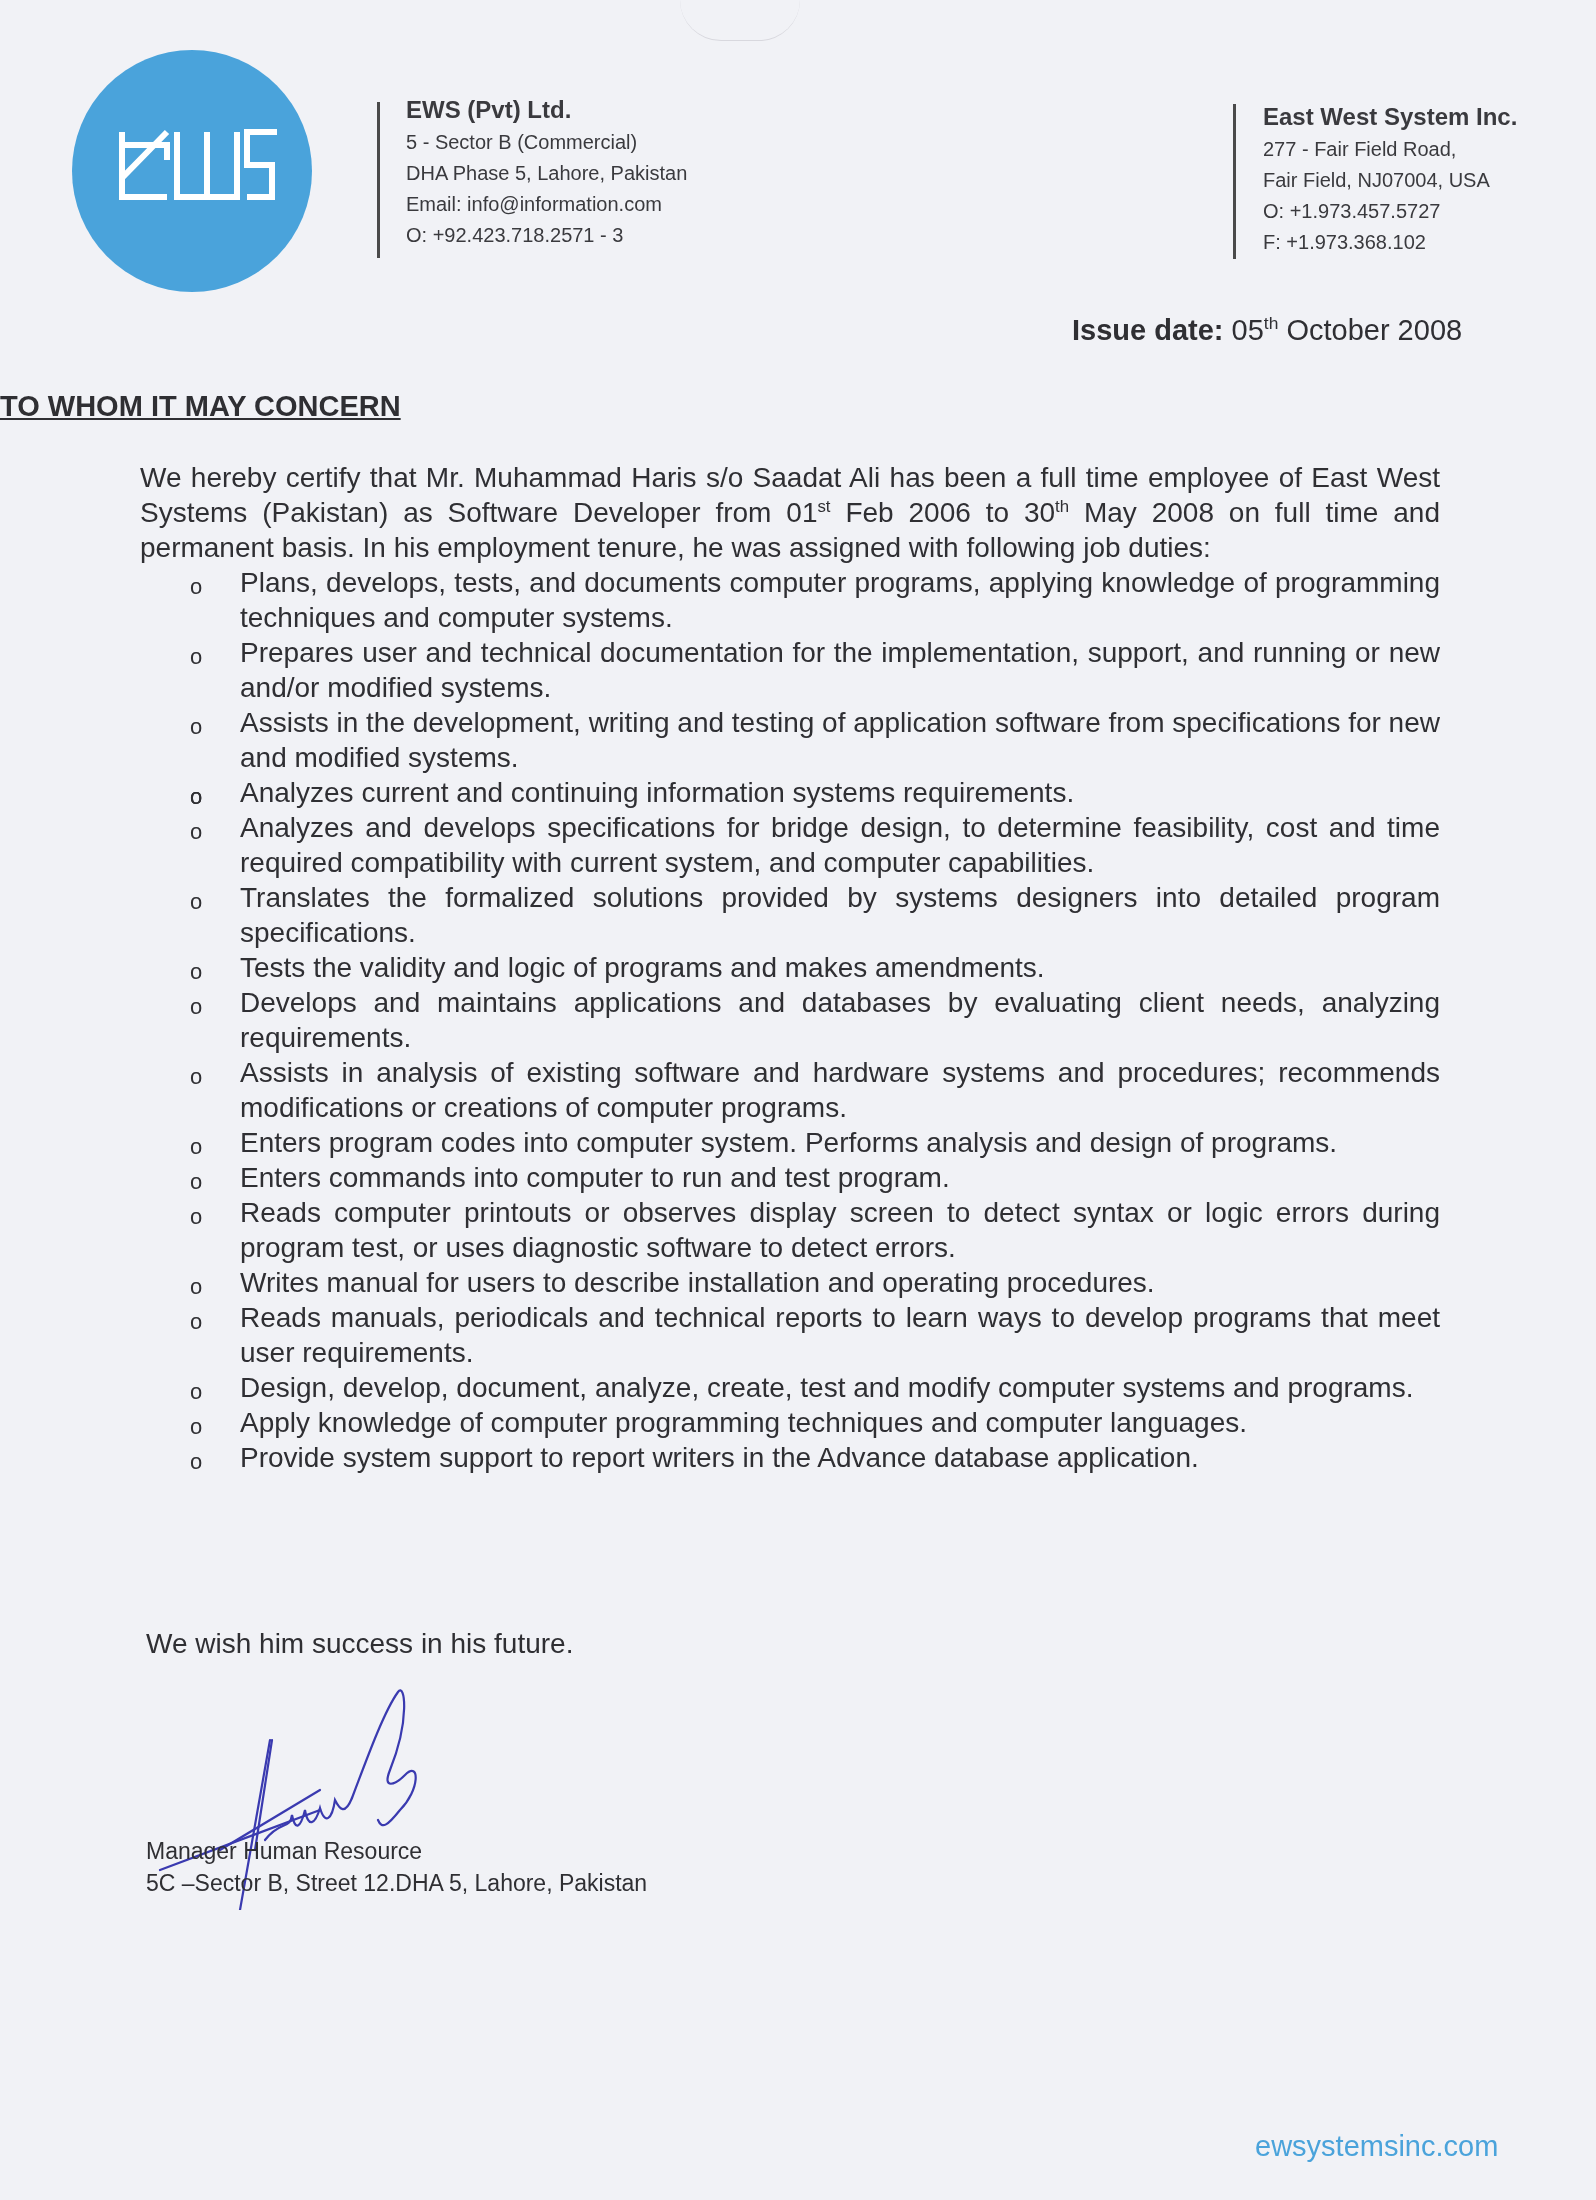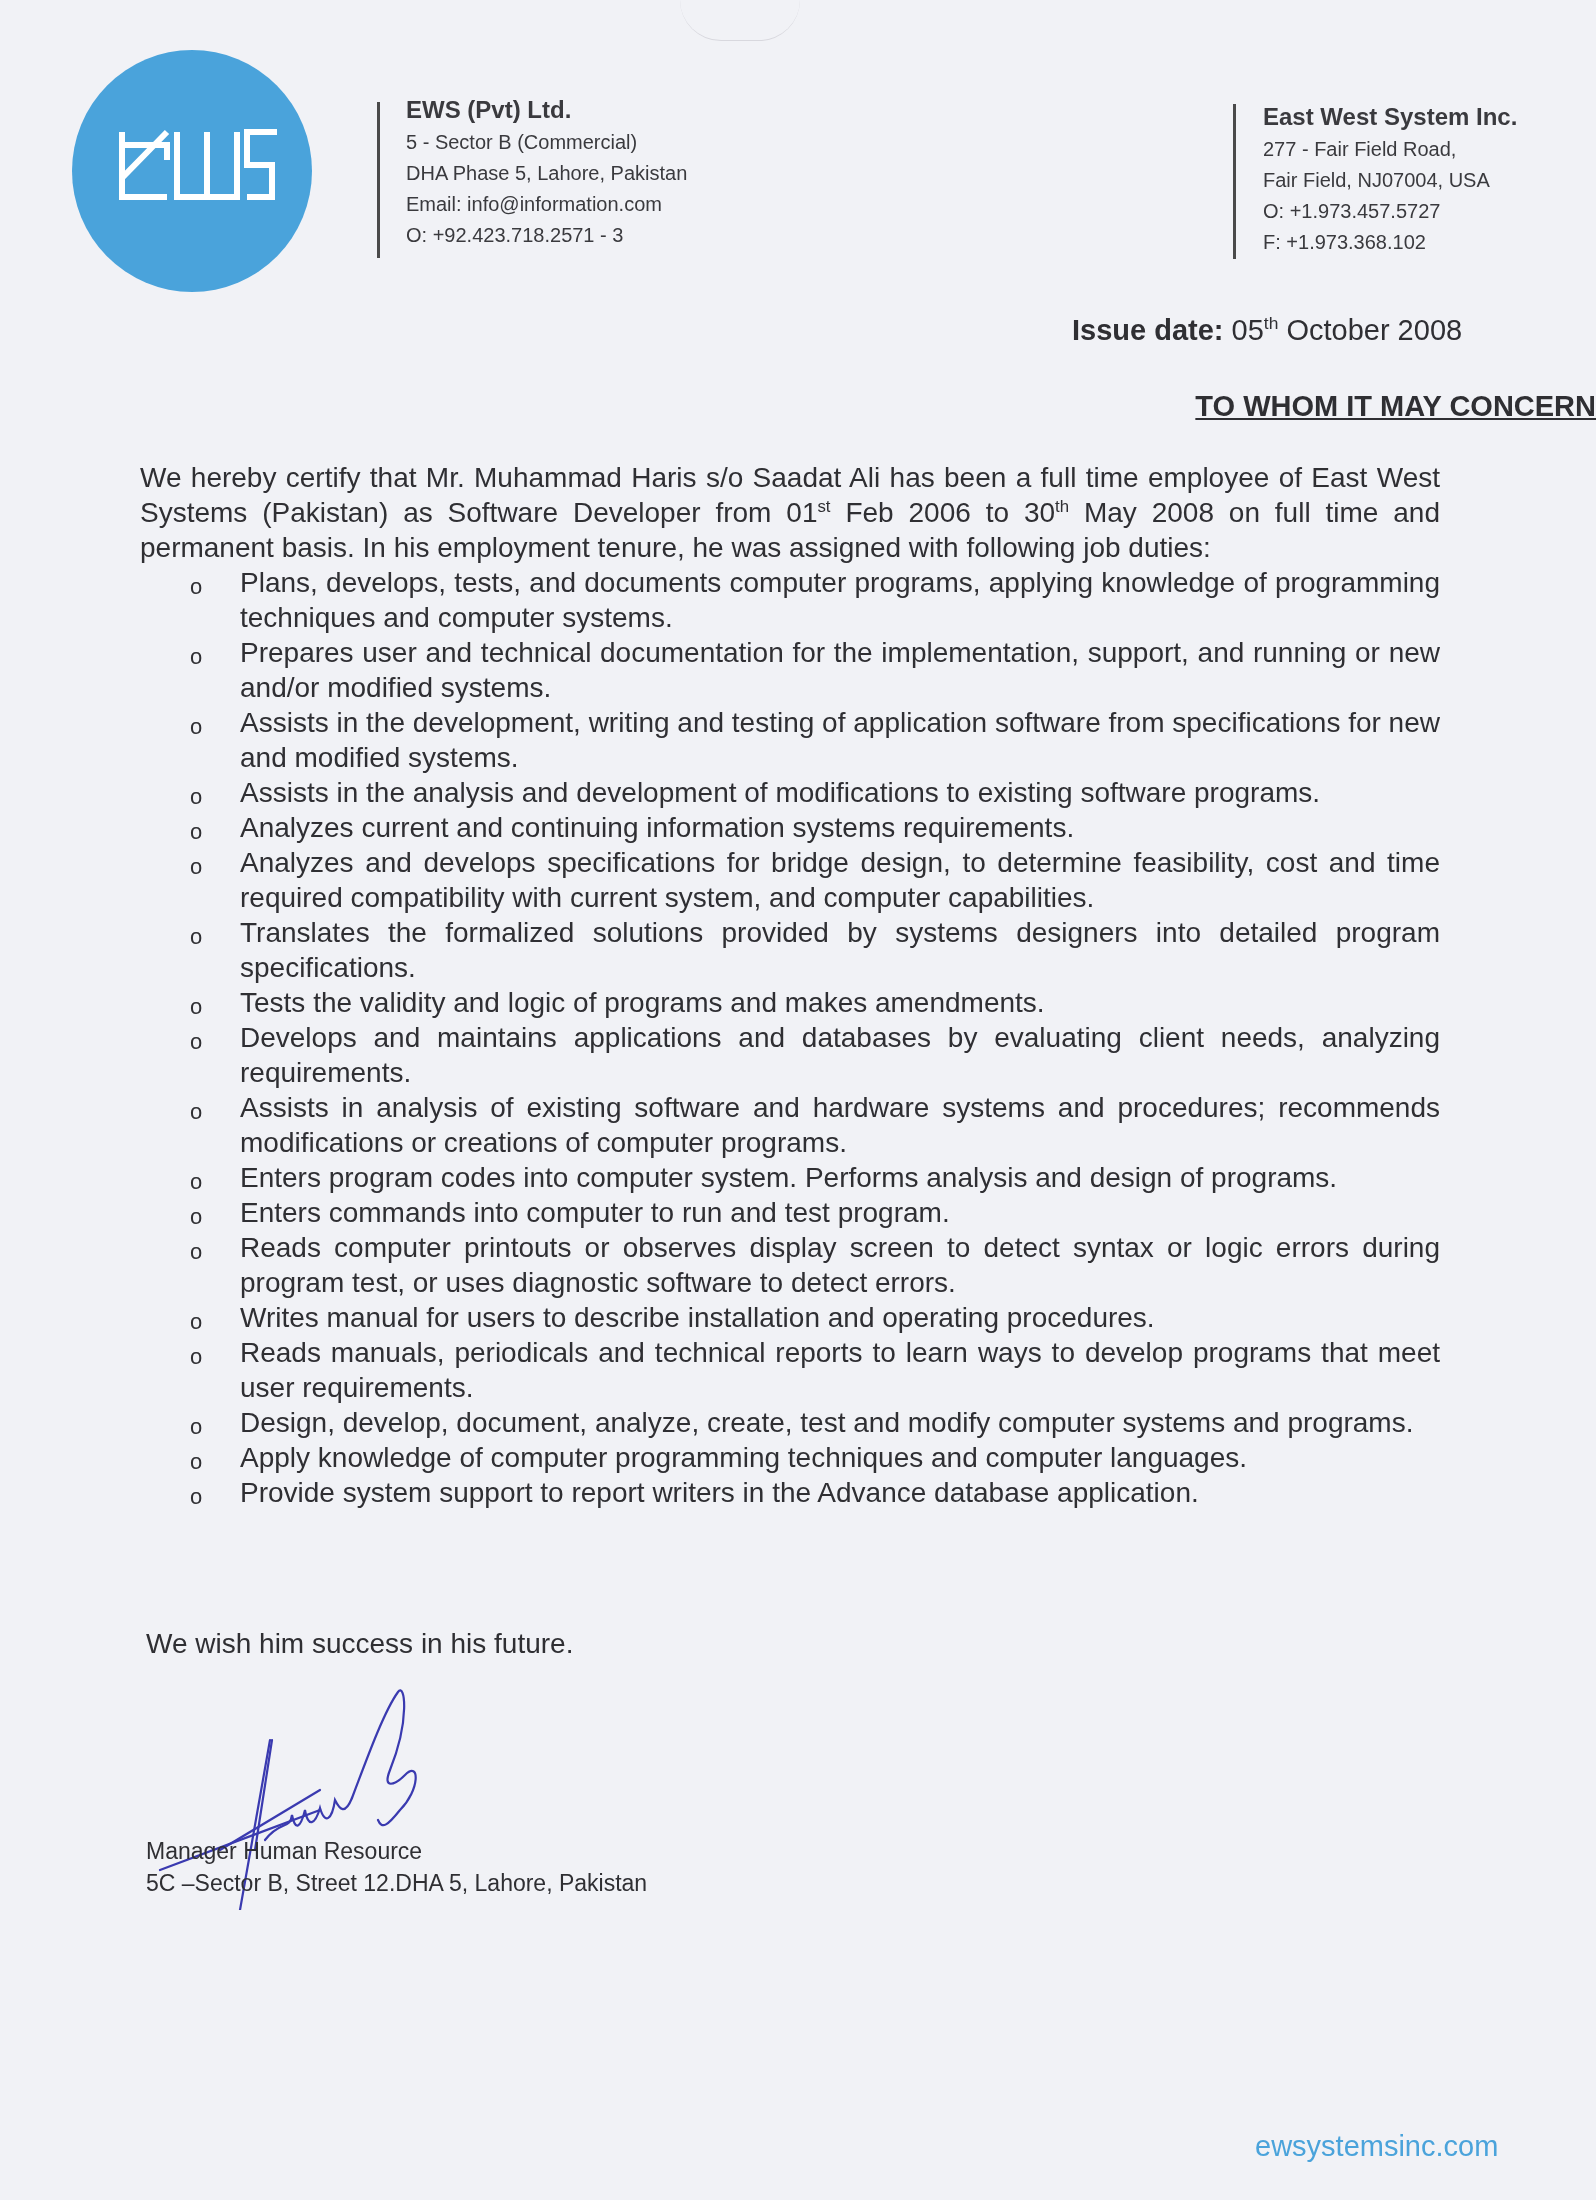--- a/index.html
+++ b/index.html
@@ -17,21 +17,21 @@
       background: #4aa3db;
     }
     .logo svg { position: absolute; left: 0; top: 0; }
     .vbar { position: absolute; width: 3px; background: #4a4a4a; }
     .addr { position: absolute; font-size: 20px; line-height: 31px; color: #3a3a3e; }
     .addr .title { font-weight: bold; font-size: 24px; line-height: 34px; }
     .issue { position: absolute; left: 1072px; top: 314px; font-size: 29px; color: #2f2f33; }
     .issue b { font-weight: bold; text-align: center; }
     sup { font-size: 60%; vertical-align: super; line-height: 0; }
     .heading {
-      position: absolute; left: 0; width: 1596px; top: 390px; text-align: right;
+      position: absolute; left: 0; width: 1596px; top: 390px; text-align: left;
       font-size: 29px; font-weight: bold; text-decoration: underline;
     }
     .body { position: absolute; left: 140px; top: 460px; width: 1300px; font-size: 28px; line-height: 35px; text-align: justify; }
     .intro { margin: 0; }
     ul.duties { list-style: none; margin: 0; padding: 0; }
     ul.duties li { position: relative; padding-left: 100px; text-align: justify; }
     ul.duties li .bullet { position: absolute; left: 50px; top: 4px; font-size: 22px; }
     .closing { position: absolute; left: 146px; top: 1628px; font-size: 28px; }
     .sig { position: absolute; left: 120px; top: 1680px; }
     .signer { position: absolute; left: 146px; top: 1835px; }
@@ -87,21 +87,21 @@
 </div>
 
 <div class="heading">TO WHOM IT MAY CONCERN</div>
 
 <div class="body">
   <p class="intro"><span>We hereby certify that Mr. Muhammad Haris s/o Saadat Ali has been a full time employee of East West Systems (Pakistan) as Software Developer from 01</span><sup>st</sup><span> Feb 2006 to 30</span><sup>th</sup><span> May 2008 on full time and permanent basis. In his employment tenure, he was assigned with following job duties:</span></p>
   <ul class="duties">
     <li><span class="bullet">o</span><span>Plans, develops, tests, and documents computer programs, applying knowledge of programming techniques and computer systems.</span></li>
     <li><span class="bullet">o</span><span>Prepares user and technical documentation for the implementation, support, and running or new and/or modified systems.</span></li>
     <li><span class="bullet">o</span><span>Assists in the development, writing and testing of application software from specifications for new and modified systems.</span></li>
-    <li><span class="bullet">o</span><span>Assists in the analysis and development of modifications to existing software programs.</span></li>
+    <li><span class="bullet">o</span></li>
     <li><span class="bullet">o</span><span>Analyzes current and continuing information systems requirements.</span></li>
     <li><span class="bullet">o</span><span>Analyzes and develops specifications for bridge design, to determine feasibility, cost and time required compatibility with current system, and computer capabilities.</span></li>
     <li><span class="bullet">o</span><span>Translates the formalized solutions provided by systems designers into detailed program specifications.</span></li>
     <li><span class="bullet">o</span><span>Tests the validity and logic of programs and makes amendments.</span></li>
     <li><span class="bullet">o</span><span>Develops and maintains applications and databases by evaluating client needs, analyzing requirements.</span></li>
     <li><span class="bullet">o</span><span>Assists in analysis of existing software and hardware systems and procedures; recommends modifications or creations of computer programs.</span></li>
     <li><span class="bullet">o</span><span>Enters program codes into computer system. Performs analysis and design of programs.</span></li>
     <li><span class="bullet">o</span><span>Enters commands into computer to run and test program.</span></li>
     <li><span class="bullet">o</span><span>Reads computer printouts or observes display screen to detect syntax or logic errors during program test, or uses diagnostic software to detect errors.</span></li>
     <li><span class="bullet">o</span><span>Writes manual for users to describe installation and operating procedures.</span></li>

